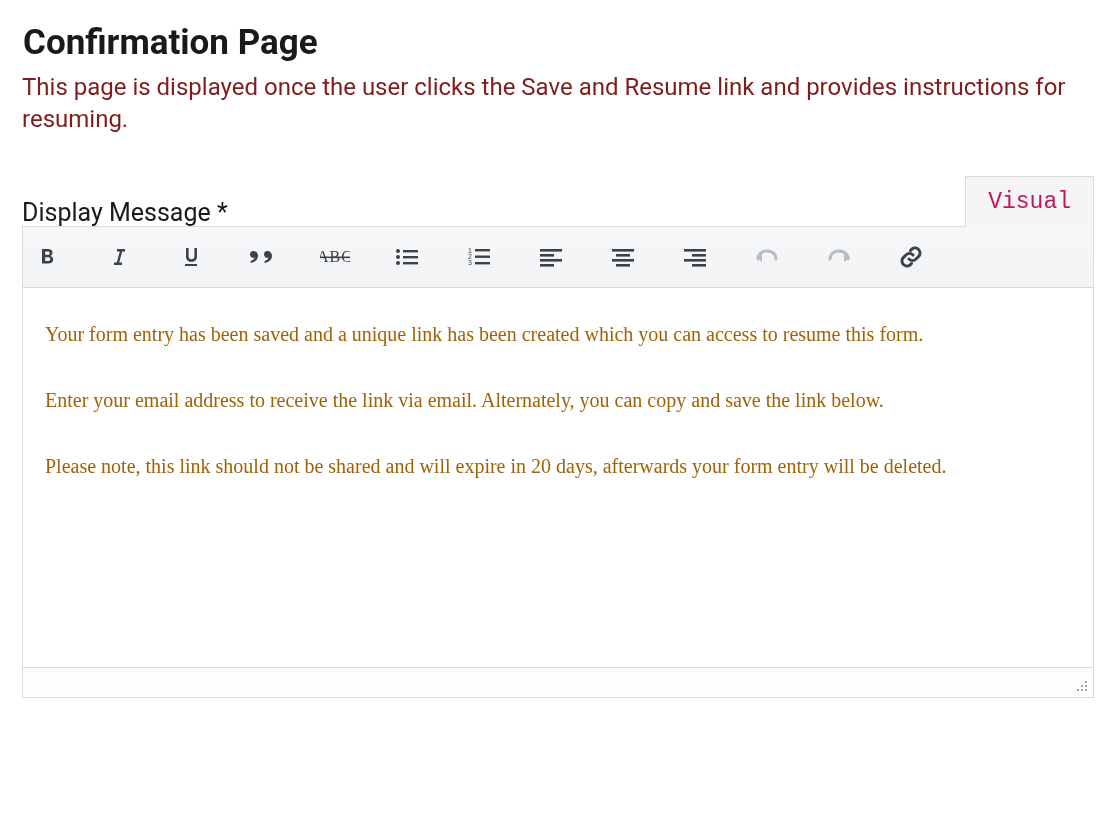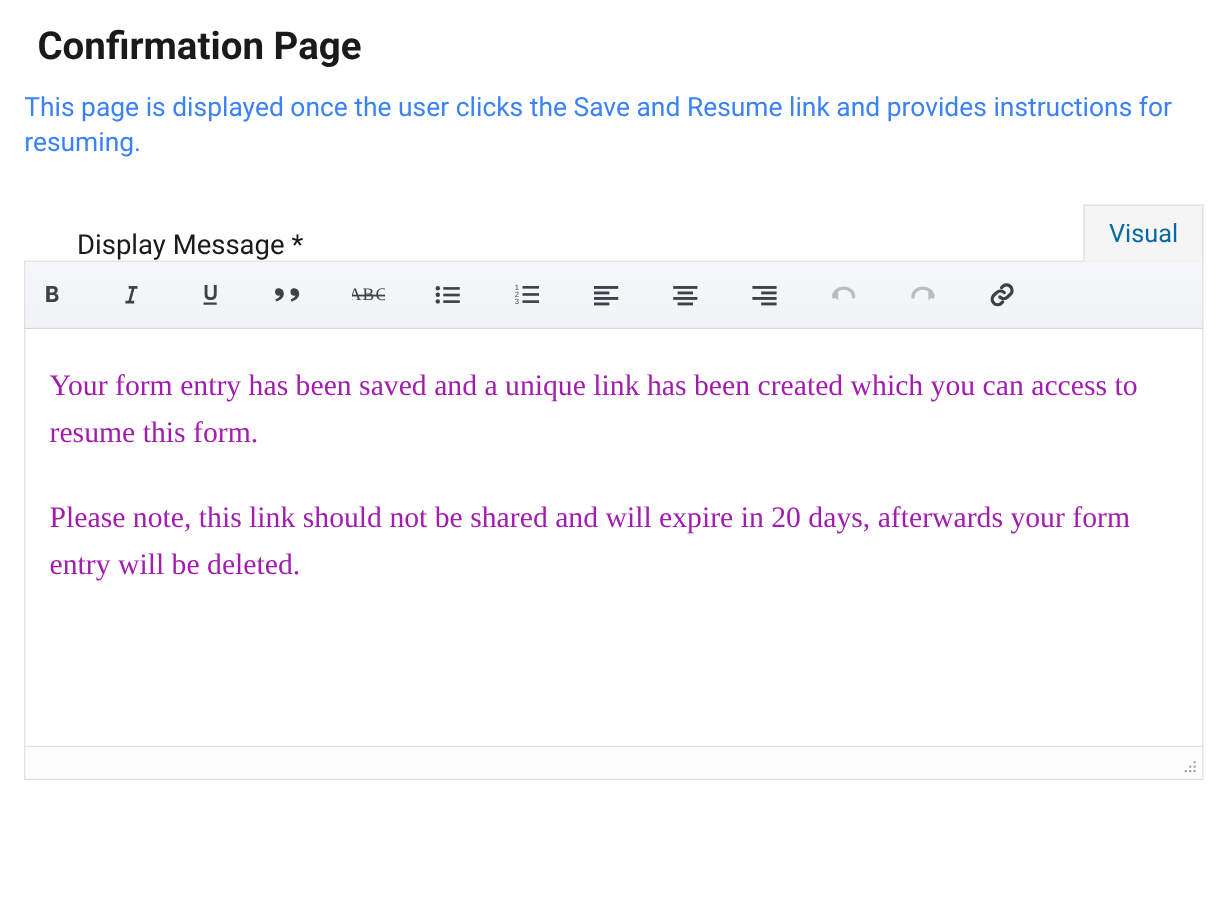--- a/index.html
+++ b/index.html
@@ -7,54 +7,54 @@
     margin: 0;
     padding: 22px;
     font-family: -apple-system, BlinkMacSystemFont, "Segoe UI", Roboto, Helvetica, Arial, sans-serif;
     background: #ffffff;
     color: #1e1e1e;
     width: 1116px;
   }
   .page-title {
     font-size: 35px;
     font-weight: 700;
-    margin: 0 0 8px 12px;
+    margin: 0 0 8px 1px;
     color: #1a1a1a;
   }
   .page-subtitle {
     font-size: 24px;
-    color: #3b82f6;
-    margin: 18px 0 40px 0;
+    color: #7f1d1d;
+    margin: 8px 0 40px 0;
     line-height: 1.35;
   }
   .field-row {
     display: flex;
     justify-content: space-between;
     align-items: flex-end;
     margin-bottom: 0;
-    margin-left: 48px;
   }
   .field-label {
     font-size: 25px;
     color: #1a1a1a;
   }
   .tabs {
     display: flex;
     gap: 10px;
   }
   .tab {
     padding: 12px 22px;
     border: 1px solid transparent;
     border-bottom: none;
     font-size: 23px;
-    color: #0369a1;
+    color: #be185d;
     cursor: pointer;
     position: relative;
     background: #f5f5f5;
     border-radius: 0;
+    font-family: Liberation Mono, monospace;
   }
   .tab.active {
     background: #f5f5f5;
     border: 1px solid #d9dcde;
     border-bottom: none;
     z-index: 2;
   }
   .tab.inactive {
     background: #ececec;
     border: 1px solid #d9dcde;
@@ -81,22 +81,22 @@
     color: #3c4248;
     cursor: pointer;
   }
   .tb-btn svg { display: block; }
   .editor {
     border: 1px solid #d9dcde;
     border-top: none;
     padding: 30px 32px 18px 22px;
     min-height: 380px;
     font-family: Georgia, "Times New Roman", serif;
-    font-size: 27px;
-    color: #a21caf;
+    font-size: 20px;
+    color: #a16207;
     line-height: 1.6;
     position: relative;
   }
   .editor p { margin: 0 0 34px 0; }
   .status-bar {
     border: 1px solid #d9dcde;
     border-top: none;
     height: 30px;
     background: #fdfdfd;
     position: relative;
@@ -221,20 +221,21 @@
         <g fill="none" stroke="#3c4248" stroke-width="3" stroke-linecap="round">
           <path d="M11 15a5 5 0 0 0 7 0l3-3a5 5 0 0 0-7-7l-1.5 1.5"></path>
           <path d="M15 11a5 5 0 0 0-7 0l-3 3a5 5 0 0 0 7 7l1.5-1.5"></path>
         </g>
       </svg>
   </span>
 </div>
 
 <div class="editor" contenteditable="true" style="">
   <p>Your form entry has been saved and a unique link has been created which you can access to resume this form.</p>
+  <p>Enter your email address to receive the link via email. Alternately, you can copy and save the link below.</p>
   <p>Please note, this link should not be shared and will expire in 20 days, afterwards your form entry will be deleted.</p>
 </div>
 
 <div class="status-bar">
   <span class="resize-handle">
     <svg width="14" height="14" viewBox="0 0 14 14">
         <g fill="#9ea4a9">
           <rect x="10" y="2" width="2" height="2"></rect>
           <rect x="6" y="6" width="2" height="2"></rect>
           <rect x="10" y="6" width="2" height="2"></rect>

